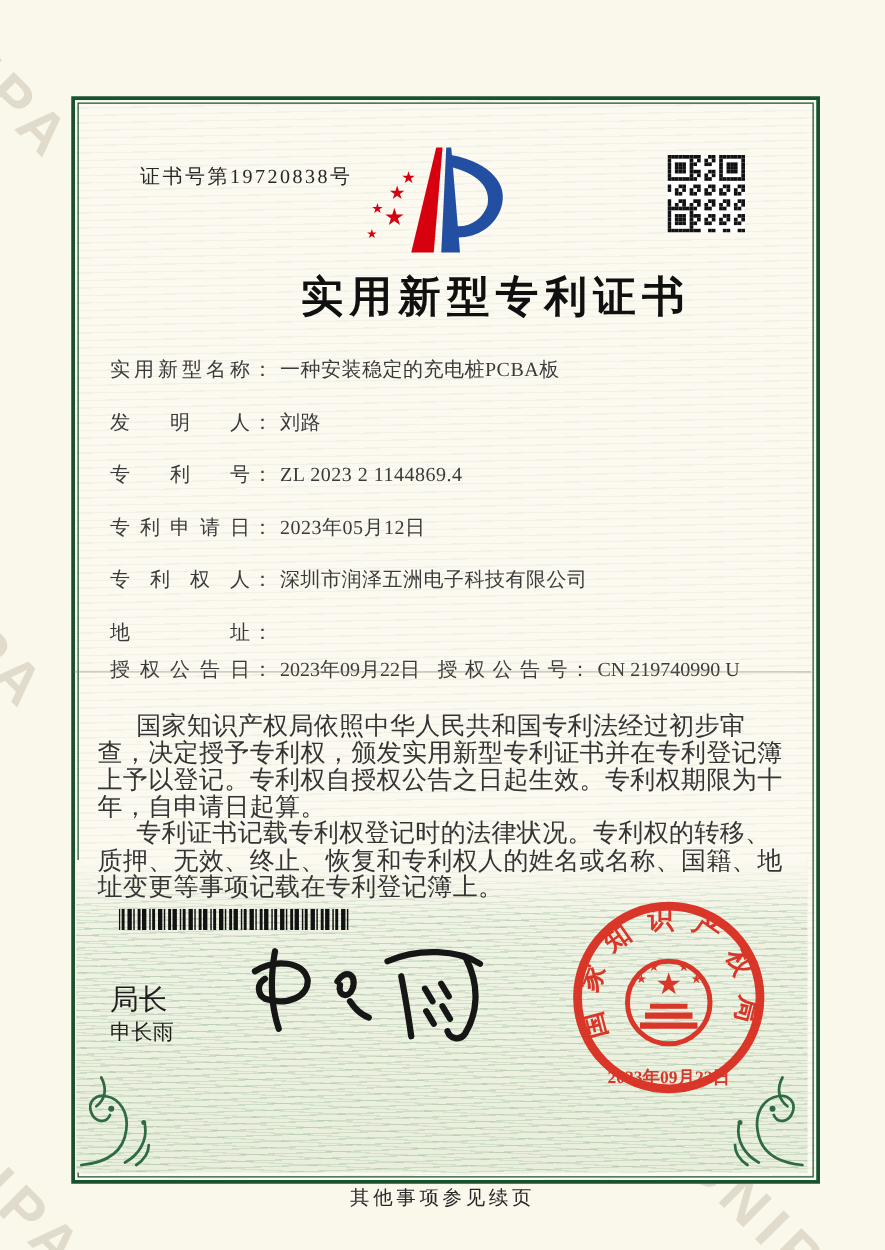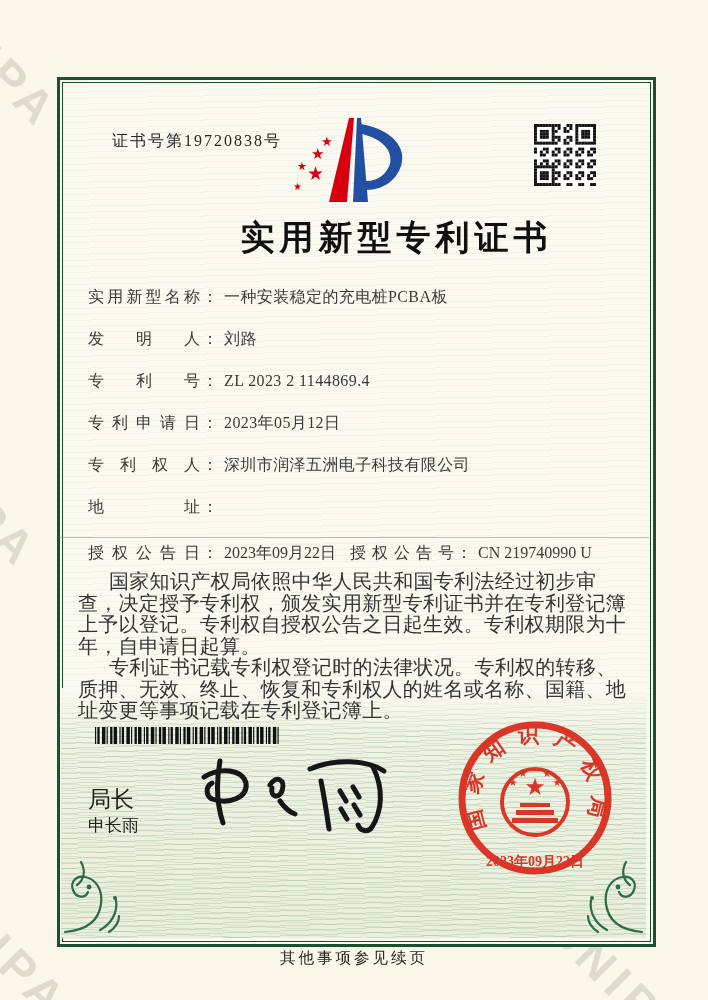--- a/index.html
+++ b/index.html
@@ -39,21 +39,21 @@
   .qr{position:absolute;left:534px;top:124px;width:62px;height:62px;background:#fff;z-index:4;}
   .title{
     position:absolute;left:57px;top:215px;width:593px;text-align:center;
     font-size:34px;font-weight:bold;letter-spacing:5px;color:#101010;z-index:4;padding-left:43px;
   }
   .fields{position:absolute;left:88px;top:286px;width:535px;font-size:16px;color:#3a3a3a;z-index:4;}
   .frow{display:flex;margin-bottom:20px;line-height:22px;}
   .flabel{display:inline-block;width:112px;text-align:justify;text-align-last:justify;flex:none;}
   .fcolon{flex:none;padding:0 6px 0 2px;}
   .fvalue{flex:1;letter-spacing:.4px;font-family:Liberation Serif, serif;}
-  .frow.addr{margin-bottom:24px;}
+  .frow.addr{margin-bottom:8px;}
   .grant-row{display:flex;line-height:22px;}
   .grant-left{display:flex;width:262px;flex:none;}
   .grant-right{display:flex;}
   .glabel{display:inline-block;width:104px;text-align:justify;text-align-last:justify;flex:none;}
   .divider{position:absolute;left:59px;top:537px;width:590px;height:1px;background:rgba(140,130,105,.5);z-index:4;}
   .paragraphs{position:absolute;left:78px;top:571px;width:554px;font-size:20px;line-height:21.5px;color:#343434;z-index:4;}
   .paragraphs p{margin:0;text-indent:31px;letter-spacing:.3px;}
   .barcode{position:absolute;left:95px;top:727px;width:186px;height:17px;z-index:4;}
   .signer-title{position:absolute;left:88px;top:784px;font-size:23px;color:#1e1e1e;z-index:4;
     font-family:"Liberation Sans","DejaVu Sans",sans-serif;}

